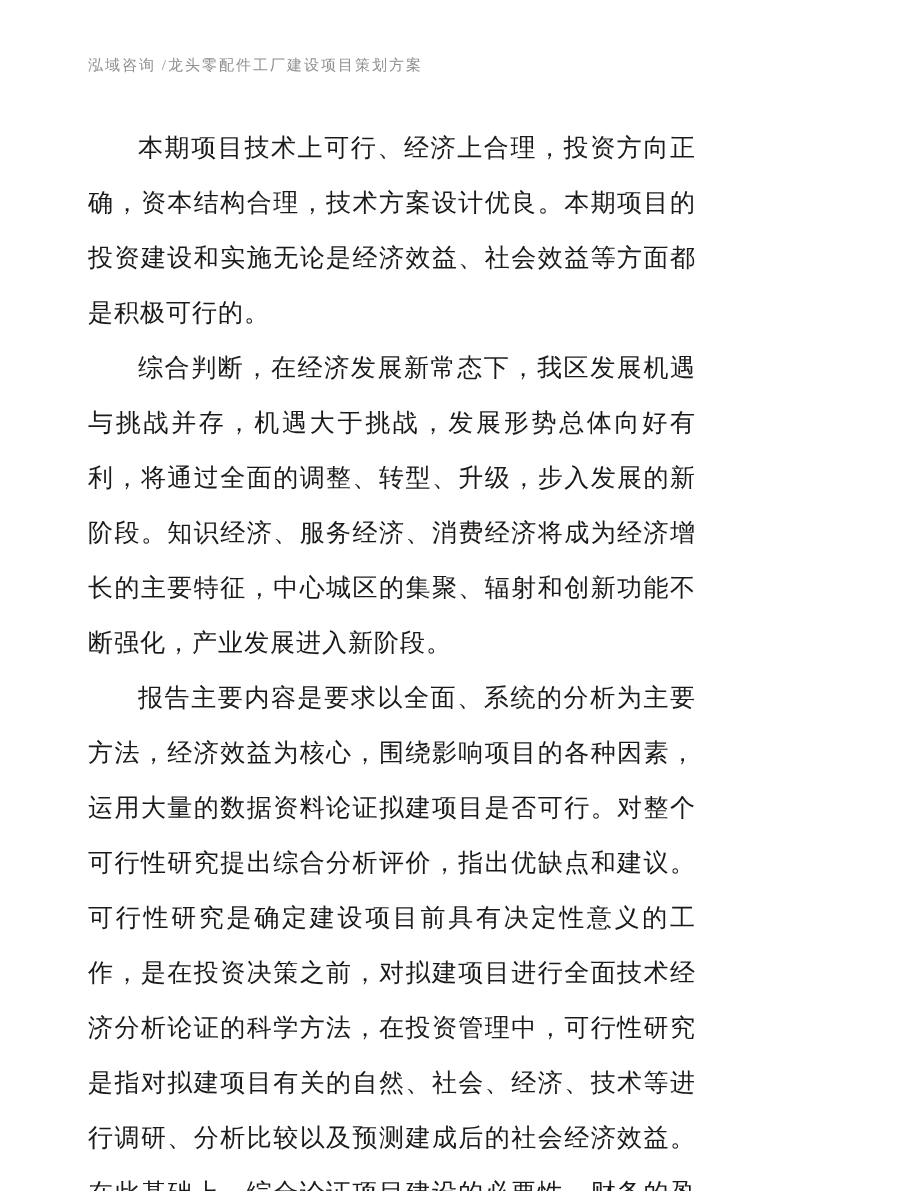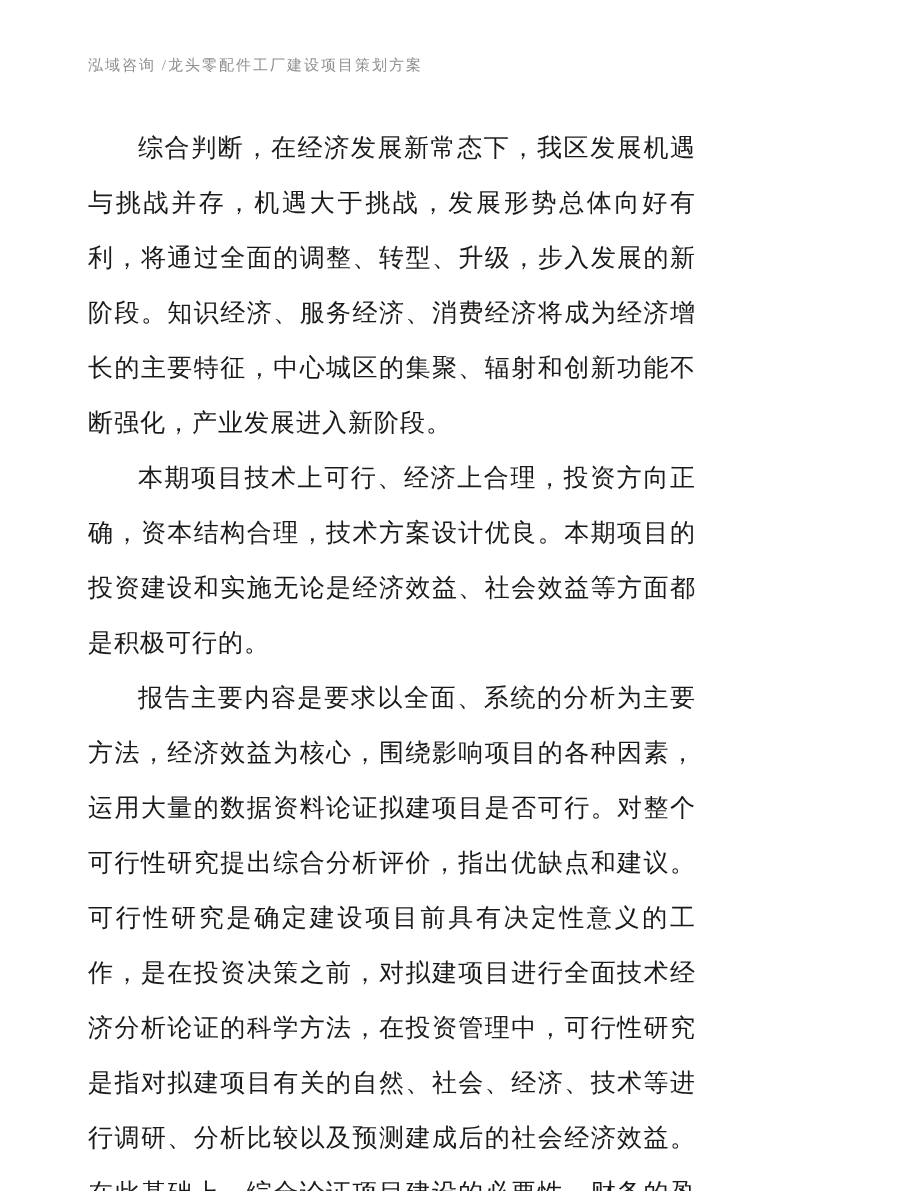--- a/index.html
+++ b/index.html
@@ -42,17 +42,17 @@
     text-indent: 2em;
   }
 </style>
 </head>
 <body>
 
 <div class="page">
   <div class="doc-header">泓域咨询 /龙头零配件工厂建设项目策划方案</div>
 
   <div class="doc-body">
+    <p class="indent">本期项目技术上可行、经济上合理，投资方向正确，资本结构合理，技术方案设计优良。本期项目的投资建设和实施无论是经济效益、社会效益等方面都是积极可行的。</p>
     <p class="indent">综合判断，在经济发展新常态下，我区发展机遇与挑战并存，机遇大于挑战，发展形势总体向好有利，将通过全面的调整、转型、升级，步入发展的新阶段。知识经济、服务经济、消费经济将成为经济增长的主要特征，中心城区的集聚、辐射和创新功能不断强化，产业发展进入新阶段。</p>
-    <p class="indent">本期项目技术上可行、经济上合理，投资方向正确，资本结构合理，技术方案设计优良。本期项目的投资建设和实施无论是经济效益、社会效益等方面都是积极可行的。</p>
     <p class="indent">报告主要内容是要求以全面、系统的分析为主要方法，经济效益为核心，围绕影响项目的各种因素，运用大量的数据资料论证拟建项目是否可行。对整个可行性研究提出综合分析评价，指出优缺点和建议。可行性研究是确定建设项目前具有决定性意义的工作，是在投资决策之前，对拟建项目进行全面技术经济分析论证的科学方法，在投资管理中，可行性研究是指对拟建项目有关的自然、社会、经济、技术等进行调研、分析比较以及预测建成后的社会经济效益。在此基础上，综合论证项目建设的必要性，财务的盈利性，经济上的合理性，</p>
   </div>
 </div>
 
 </body></html>

